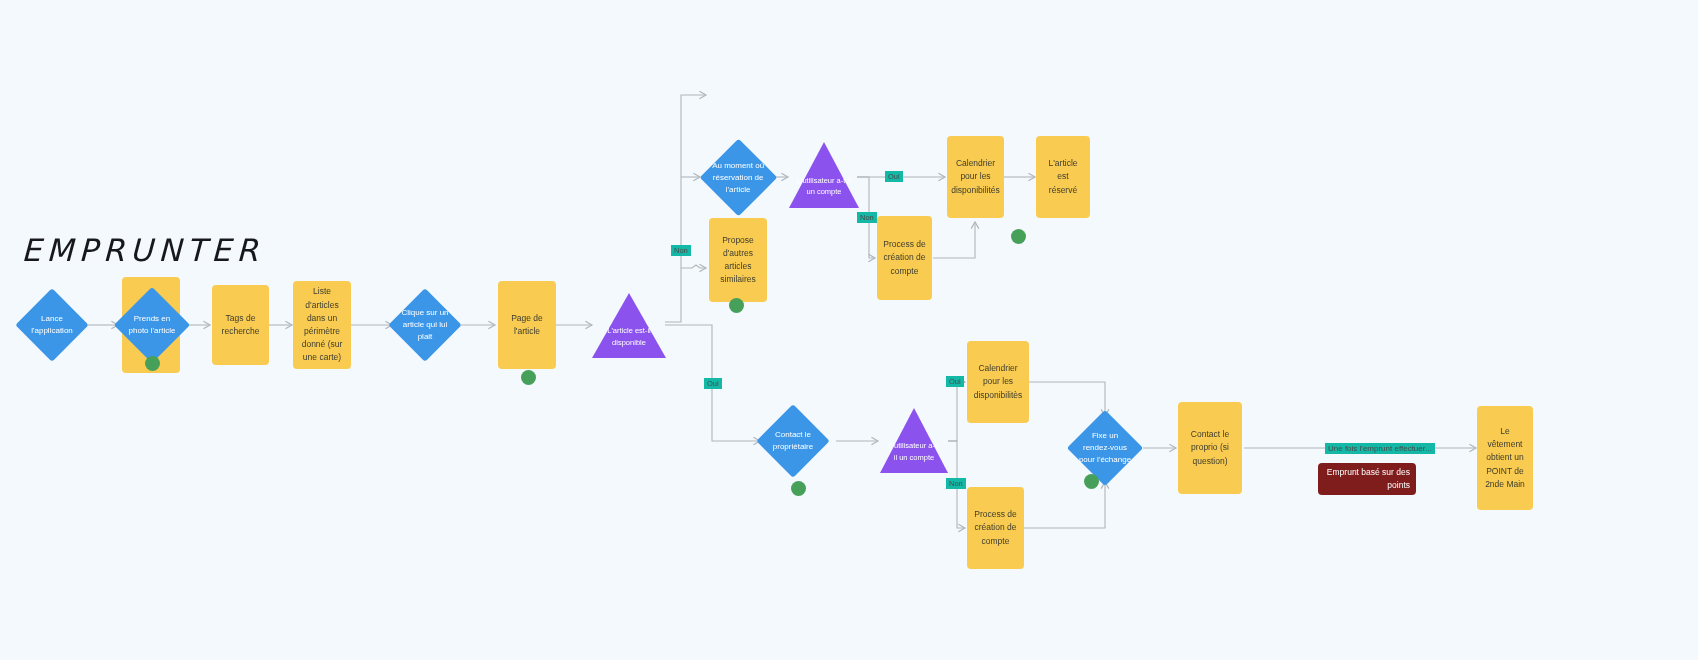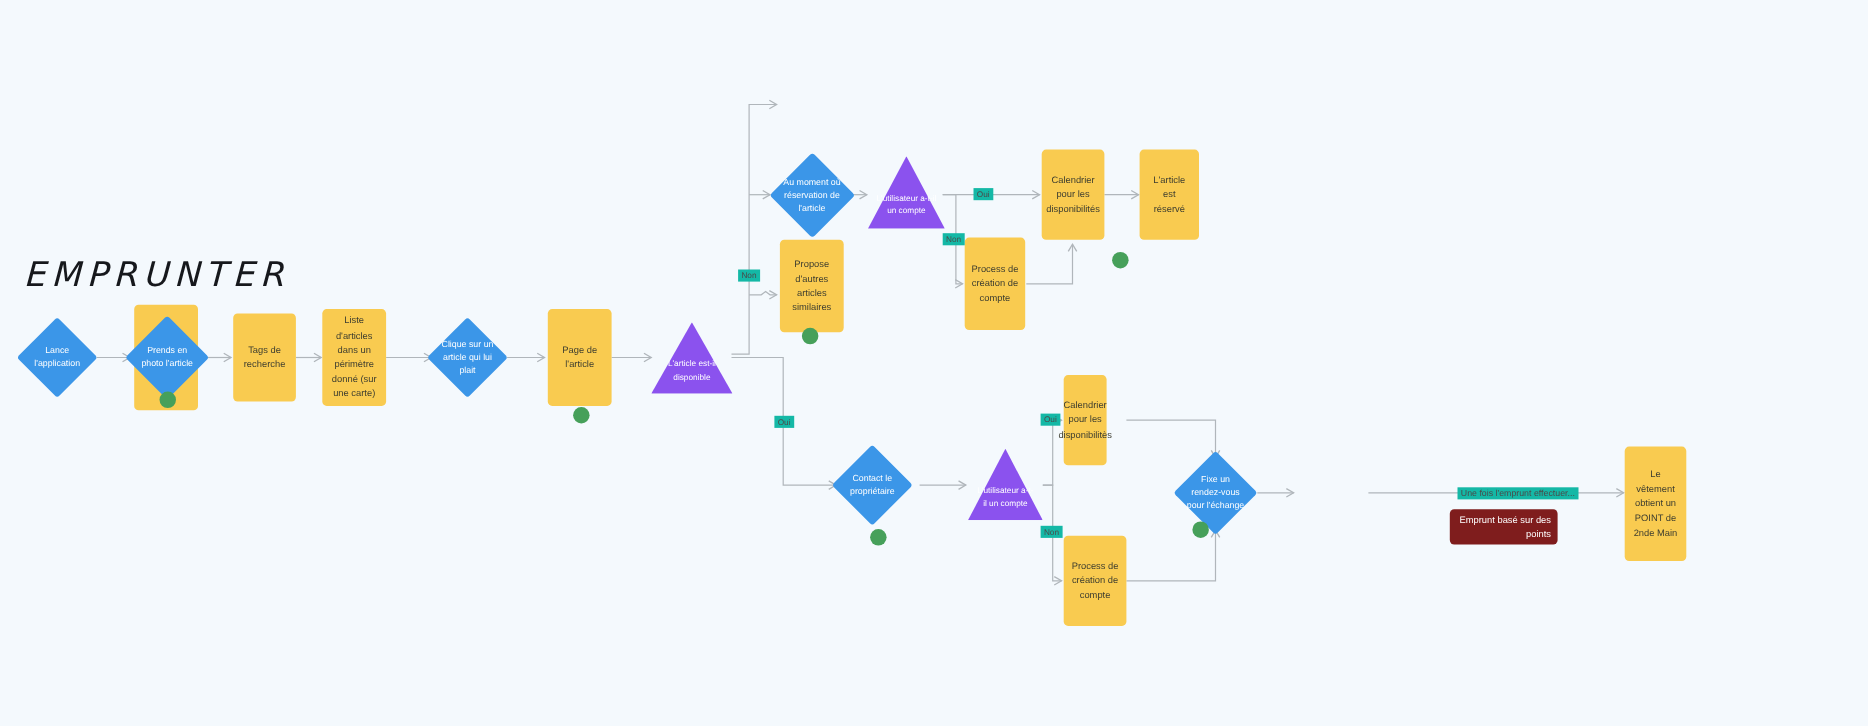--- a/index.html
+++ b/index.html
@@ -191,33 +191,36 @@
   <div class="node diamond" style="left:767px;top:415px;width:52px;height:52px;">
     <span>Contact le propriétaire</span>
   </div>
   <div class="dot" style="left:791px;top:481px;"></div>
 
   <div class="node tri" style="left:880px;top:408px;width:68px;height:65px;">
     <div class="triShape"></div>
     <span>L'utilisateur a-t-il un compte</span>
   </div>
 
-  <div class="node box" style="left:967px;top:341px;width:39px;height:82px;">
+  <div class="node box" style="left:967px;top:341px;width:62px;height:82px;">
     <span>Calendrier pour les disponibilitès</span>
   </div>
 
   <div class="node box" style="left:967px;top:487px;width:57px;height:82px;">
     <span>Process de création de compte</span>
   </div>
 
   <div class="node diamond" style="left:1078px;top:421px;width:54px;height:54px;">
     <span>Fixe un rendez-vous pour l'échange</span>
   </div>
   <div class="dot" style="left:1084px;top:474px;"></div>
 
+  <div class="node box" style="left:1178px;top:402px;width:64px;height:92px;">
+    <span>Contact le proprio (si question)</span>
+  </div>
 
   <div class="node box green" style="left:1318px;top:463px;width:98px;height:32px;">
     <span>Emprunt basé sur des points</span>
   </div>
 
   <div class="node box" style="left:1477px;top:406px;width:56px;height:104px;">
     <span>Le vêtement obtient un POINT de 2nde Main</span>
   </div>
 
   <div class="edgeLabel" style="left:671px;top:245px;">Non</div>

